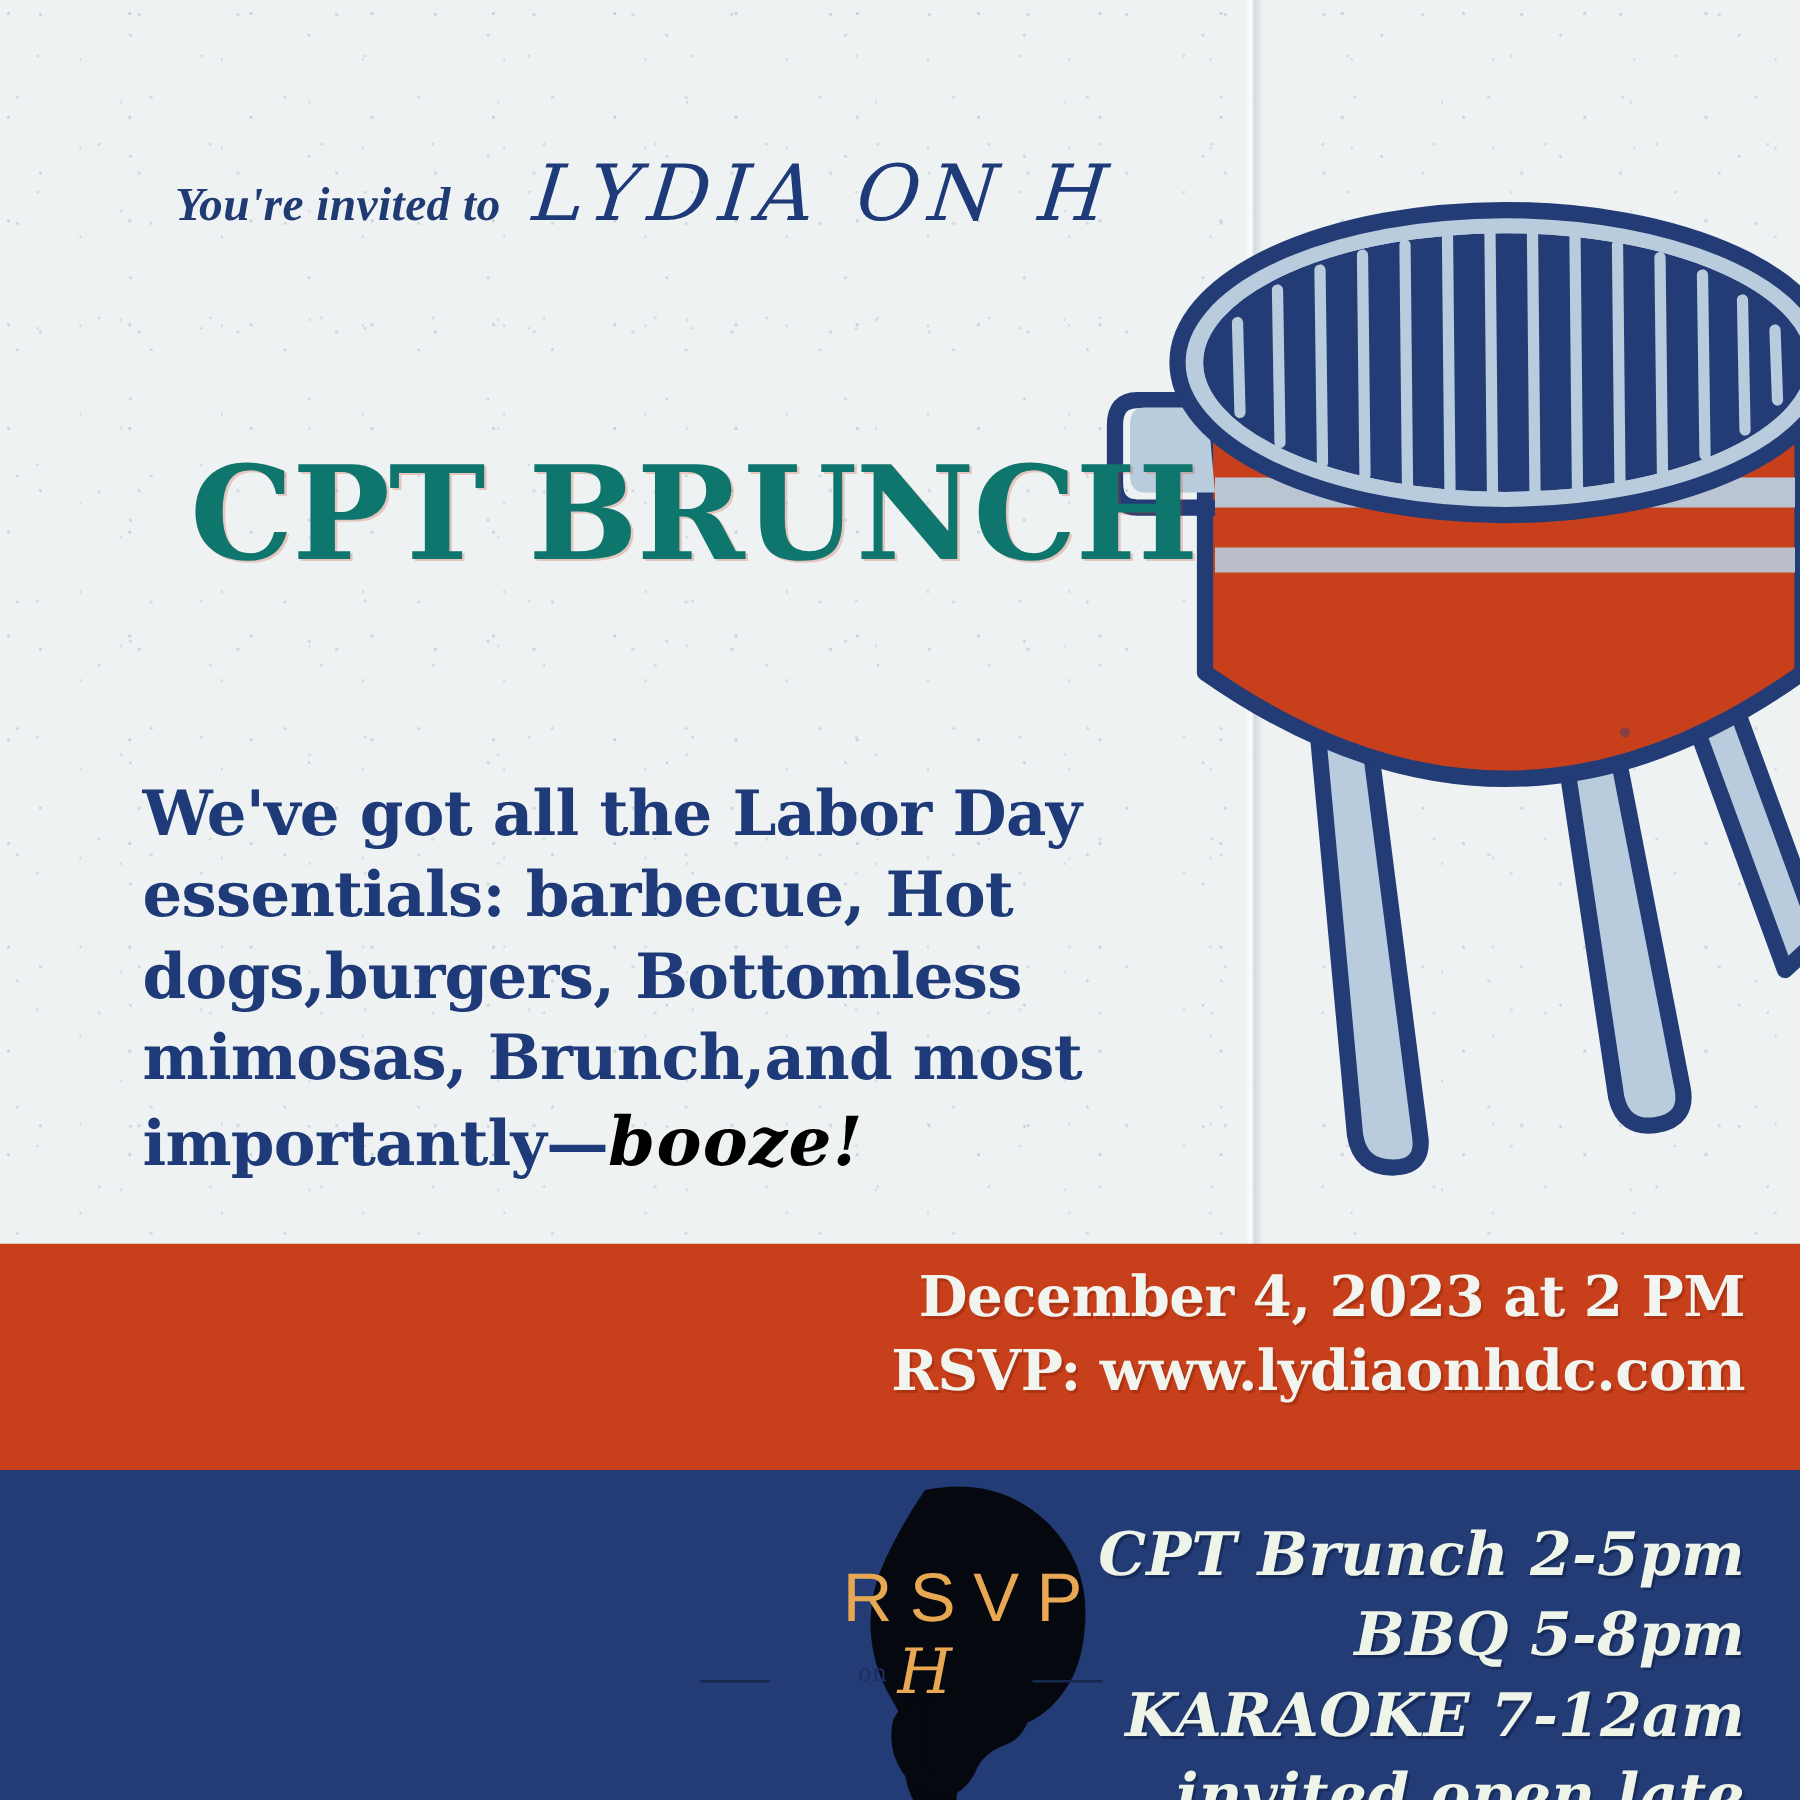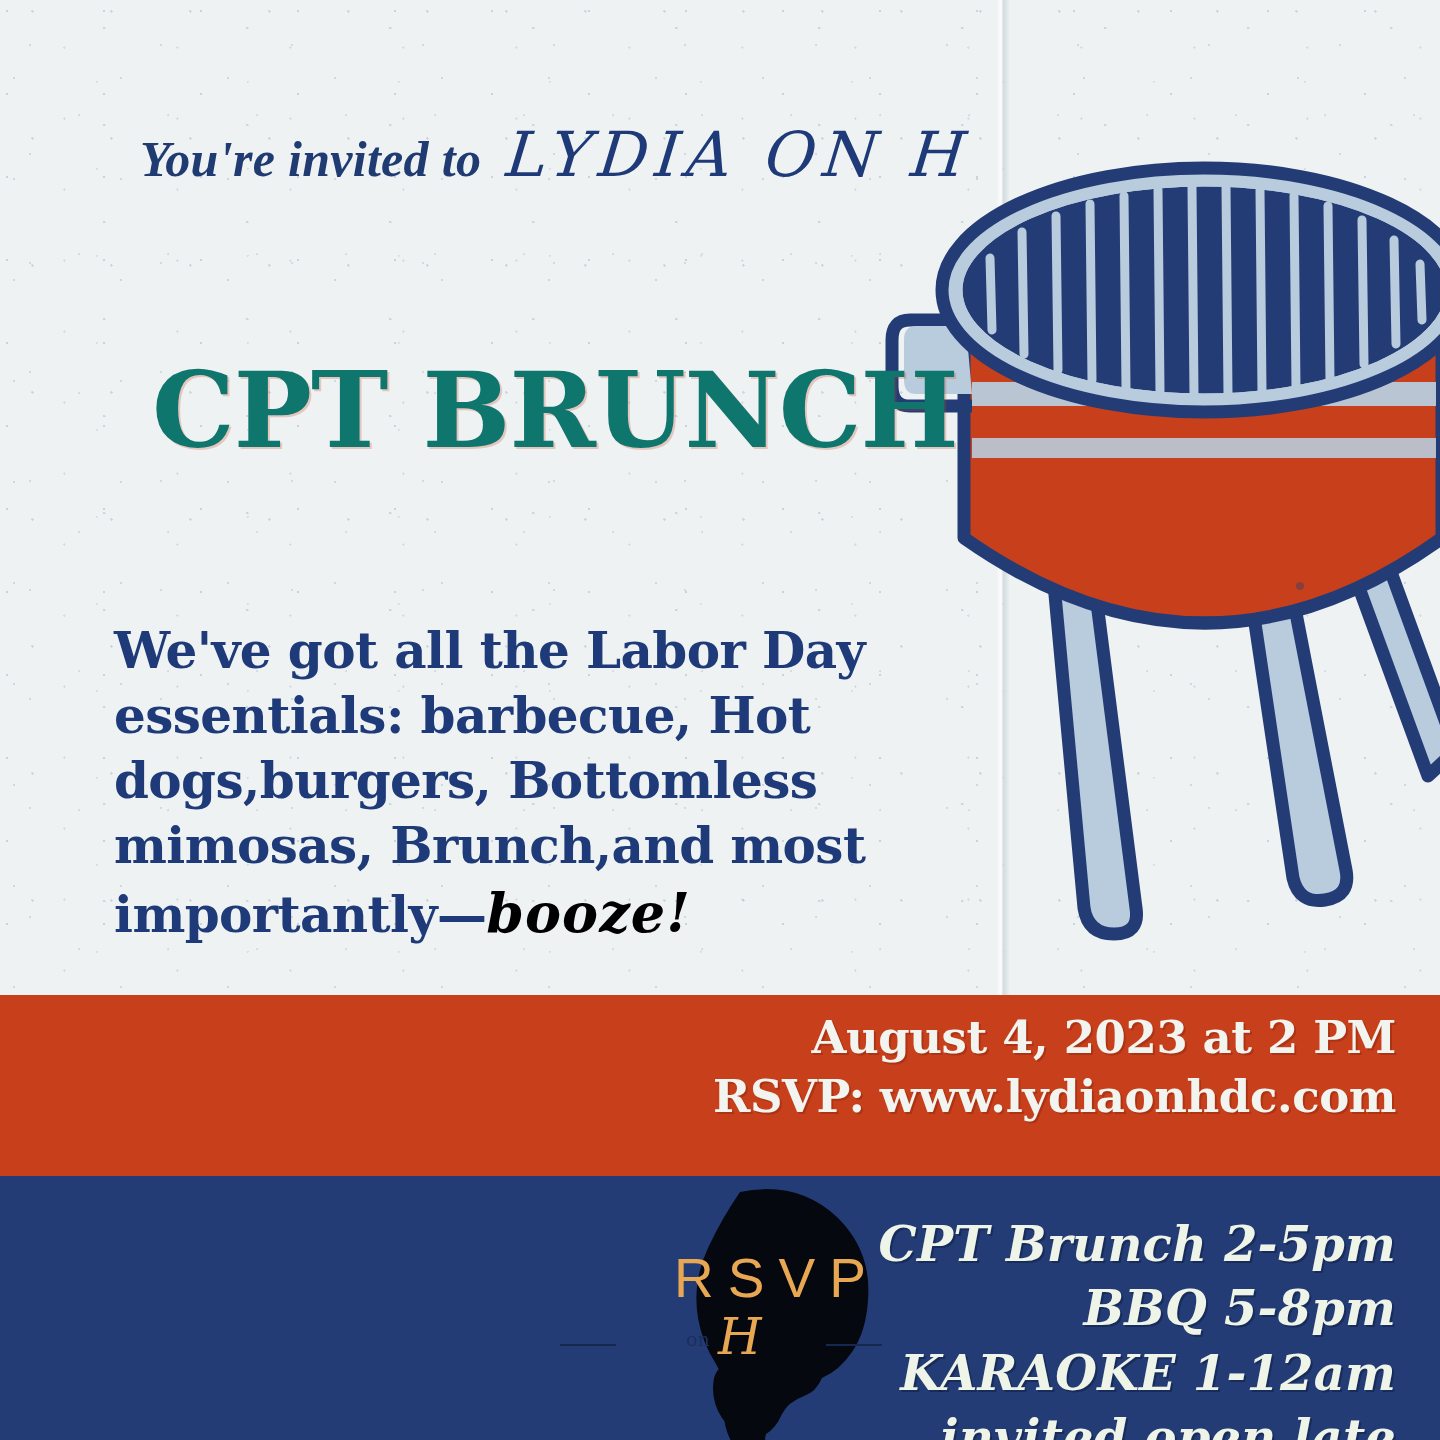--- a/index.html
+++ b/index.html
@@ -77,21 +77,21 @@
     z-index: 8;
     display: flex;
     align-items: baseline;
     gap: 26px;
     white-space: nowrap;
   }
   .invite-pre {
     font-family: "Liberation Serif", serif;
     font-weight: bold;
     font-style: italic;
-    font-size: 50px;
+    font-size: 38px;
     letter-spacing: .3px;
     color: #203a72;
   }
   .invite-script {
     font-family: "DejaVu Serif", serif;
     font-style: italic;
     font-weight: normal;
     font-size: 62px;
     letter-spacing: 7px;
     color: #1e3a78;
@@ -506,28 +506,28 @@
 
   <div class="headline">
     <span class="l1">CPT BRUNCH</span>
   </div>
 
   <div class="blurb">
     <span>We've got all the Labor Day essentials: barbecue, Hot dogs,burgers, Bottomless mimosas, Brunch,and most importantly—</span><span class="booze">booze!</span>
   </div>
 
   <div class="details">
-    <div>August 4, 2023 at 2 PM</div>
+    <div>December 4, 2023 at 2 PM</div>
     <div>RSVP: www.lydiaonhdc.com</div>
   </div>
 
   <div class="schedule">
     <div>CPT Brunch 2-5pm</div>
     <div>BBQ 5-8pm</div>
-    <div>KARAOKE 1-12am</div>
+    <div>KARAOKE 7-12am</div>
     <div>invited open late</div>
   </div>
 
   
   <div class="logo-block">
     <svg style="position:absolute; left:72px; top:0; width:286px; height:254px; z-index:2;" viewBox="0 0 286 254" xmlns="http://www.w3.org/2000/svg">
       <path fill="#06080f" d="M108 6 q58 -12 98 26 q34 34 30 82 q-2 32 -16 52 q-12 18 -30 26
                q-6 14 -18 18 q-16 6 -22 18 q-6 14 -16 20 q-4 16 2 30
                q-22 -2 -34 -18 q-12 -18 -10 -42 q2 -24 -8 -40
                q-14 -22 -18 -46 q-6 -36 10 -70 q14 -30 32 -56 Z"></path>

